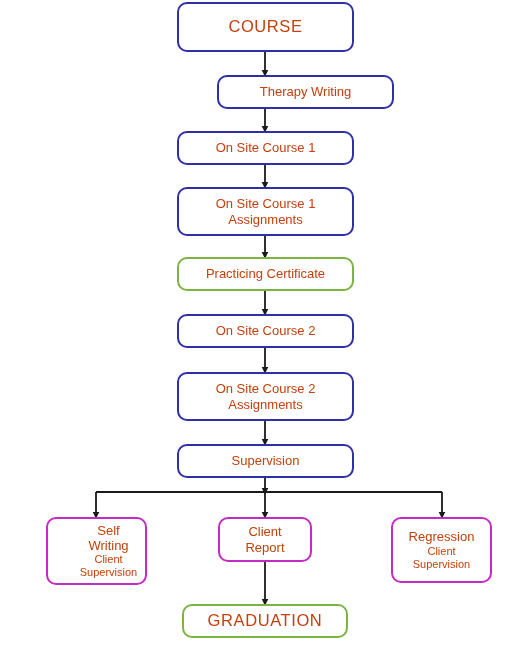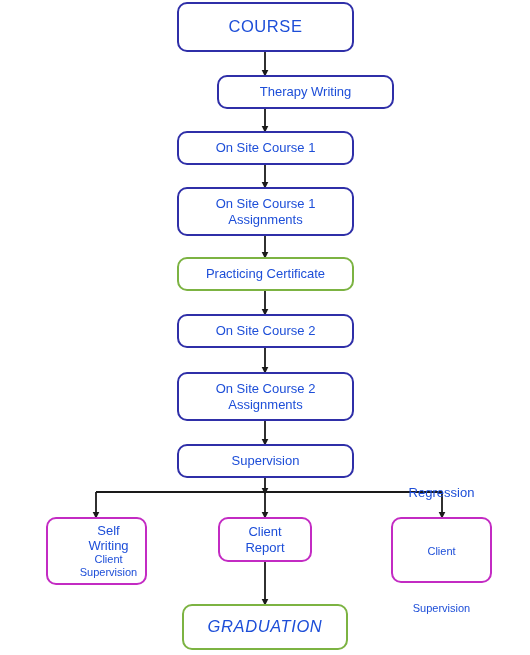--- a/index.html
+++ b/index.html
@@ -30,21 +30,21 @@
   .node {
     position: absolute;
     box-sizing: border-box;
     background: #ffffff;
     border-radius: 10px;
     display: flex;
     flex-direction: column;
     align-items: center;
     justify-content: center;
     text-align: center;
-    color: #1d4ed8;
+    color: #c2410c;
     line-height: 1.18;
   }
   .node .line {
     display: block;
     white-space: nowrap;
   }
   .bt-blue   { border: 2px solid #2f2fa8; }
   .bt-green  { border: 2px solid #7cb342; }
   .bt-purple { border: 2px solid #c32bc3; }
 
@@ -106,21 +106,21 @@
     <div class="node bt-purple" style="left: 46px; top: 517px; width: 101px; height: 68px; padding-left: 24px;">
       <span class="line sz-mid">Self</span>
       <span class="line sz-mid">Writing</span>
       <span class="line sz-small">Client</span>
       <span class="line sz-small">Supervision</span>
     </div>
     <div class="node bt-purple" style="left: 218px; top: 517px; width: 94px; height: 45px;">
       <span class="line sz-mid">Client</span>
       <span class="line sz-mid">Report</span>
     </div>
-    <div class="node bt-purple" style="left: 391px; top: 517px; width: 101px; height: 66px; gap: 44px;">
+    <div class="node bt-purple" style="left: 391px; top: 517px; width: 101px; height: 66px;">
       <span class="line sz-mid">Regression</span>
       <span class="line sz-small">Client</span>
       <span class="line sz-small">Supervision</span>
     </div>
-    <div class="node bt-green" style="left: 182px; top: 604px; width: 166px; height: 46px; font-style: italic;">
+    <div class="node bt-green" style="left: 182px; top: 604px; width: 166px; height: 34px;">
       <span class="line sz-big">GRADUATION</span>
     </div>
   </div>
 
 </body></html>

